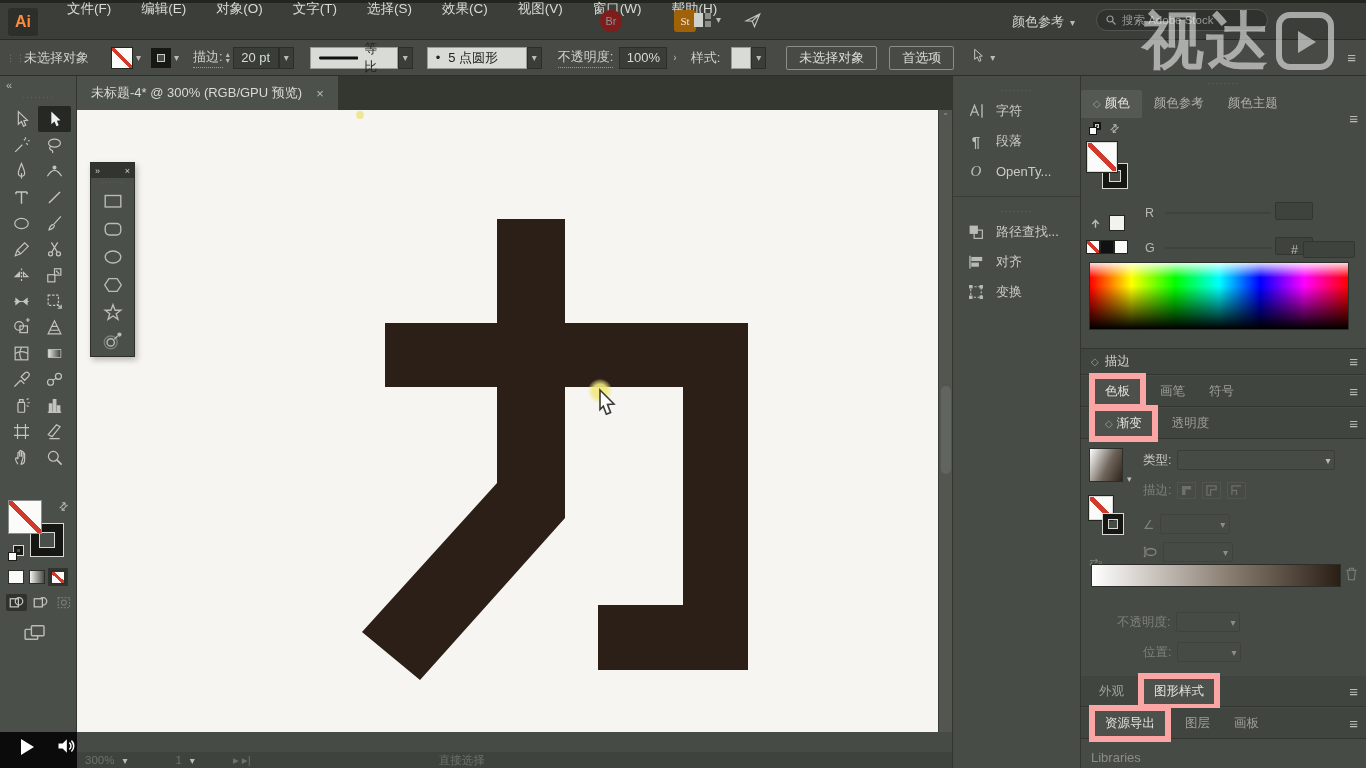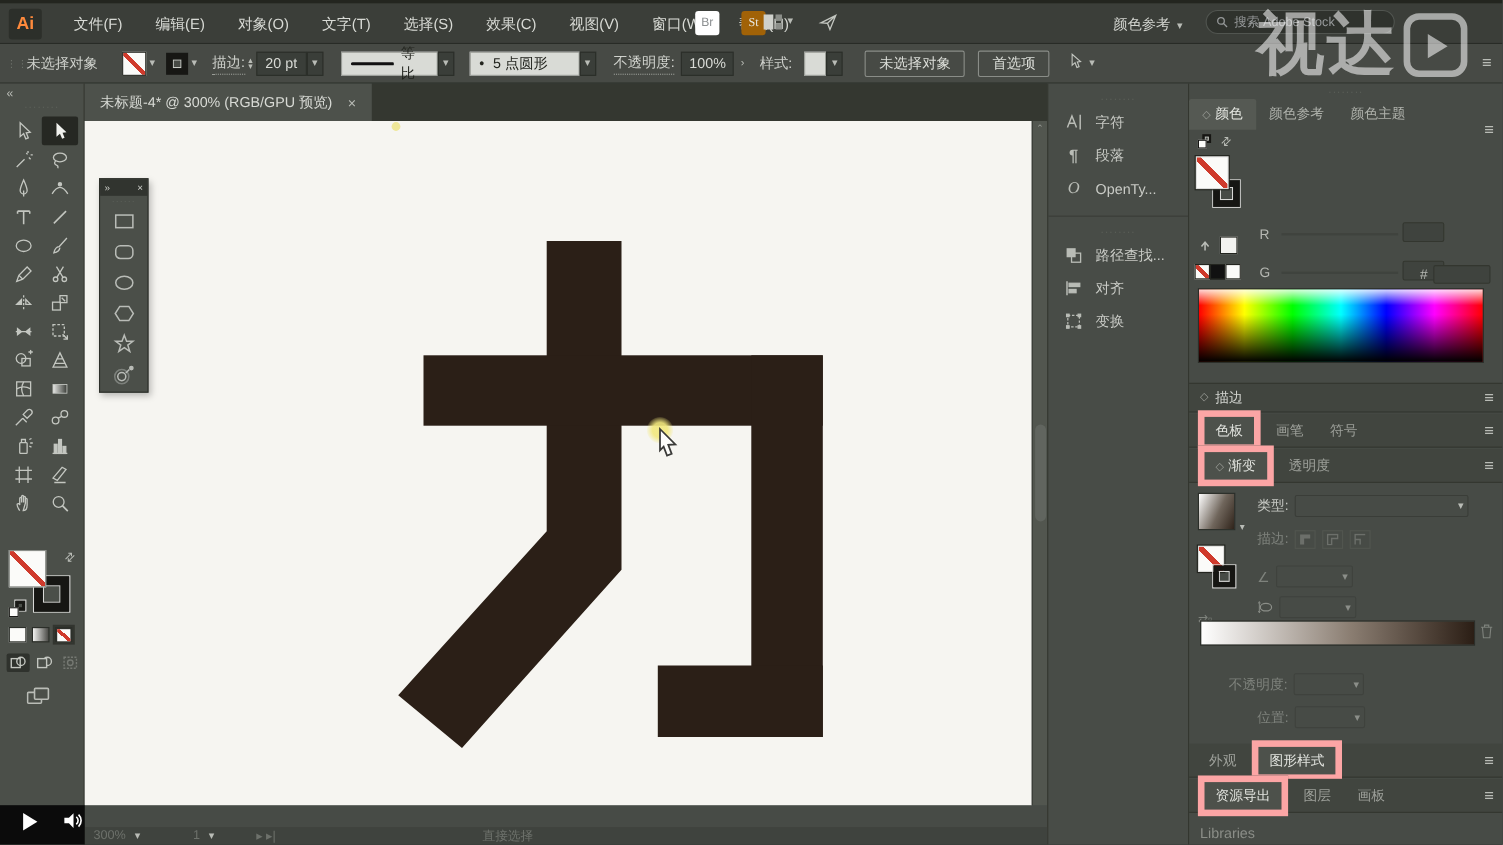--- a/index.html
+++ b/index.html
@@ -4,25 +4,25 @@
 <style>
   html,body{margin:0;padding:0;background:#222;}
   *{box-sizing:border-box;}
   .screen{position:relative;width:1366px;height:768px;overflow:hidden;
     font-family:"Liberation Sans","DejaVu Sans",sans-serif;background:#474b46;color:#d2d4cf;}
   
   .menubar{position:absolute;left:0;top:0;width:1366px;height:40px;background:#3b3e39;border-bottom:1px solid #282b26;}
   .menubar .topstrip{position:absolute;left:0;top:0;width:100%;height:3px;background:#23251f;}
   .ai-logo{position:absolute;left:8px;top:8px;width:30px;height:28px;background:#2c2f2a;border-radius:3px;
     color:#ff8a3c;font-weight:bold;font-size:16px;display:flex;align-items:center;justify-content:center;}
-  .menu-items{position:absolute;left:52px;top:0;height:43px;display:flex;align-items:center;}
+  .menu-items{position:absolute;left:52px;top:0;height:43px;display:flex;align-items:flex-start;}
   .menu-item{padding:0 15px;font-size:13.5px;color:#d8dad5;cursor:default;}
   .app-tile{position:absolute;top:10px;width:22px;height:22px;border-radius:3px;font-size:11px;
     display:flex;align-items:center;justify-content:center;}
-  .tile-br{left:632px;background:#ffffff;color:#8d9092;}
+  .tile-br{left:600px;background:#7f1d1d;color:#8d9092;border-radius:10px;}
   .tile-st{left:674px;background:#a16207;color:#e9eae6;font-family:Liberation Serif, serif;}
   .icon-layout{position:absolute;left:694px;top:13px;}
   .caret{font-size:10px;color:#b9bcb6;}
   .icon-caret1{position:absolute;left:716px;top:14px;}
   .icon-plane{position:absolute;left:744px;top:11px;}
   .workspace{position:absolute;left:1012px;top:13px;font-size:13px;color:#d3d5d0;}
   .workspace .caret{margin-left:6px;}
   .searchbox{position:absolute;left:1096px;top:9px;width:172px;height:22px;background:#2f322d;border:1px solid #515550;
     border-radius:11px;display:flex;align-items:center;padding:0 8px;overflow:hidden;}
   .searchbox .ph{font-size:11.5px;color:#96999a;white-space:nowrap;margin-left:5px;}

